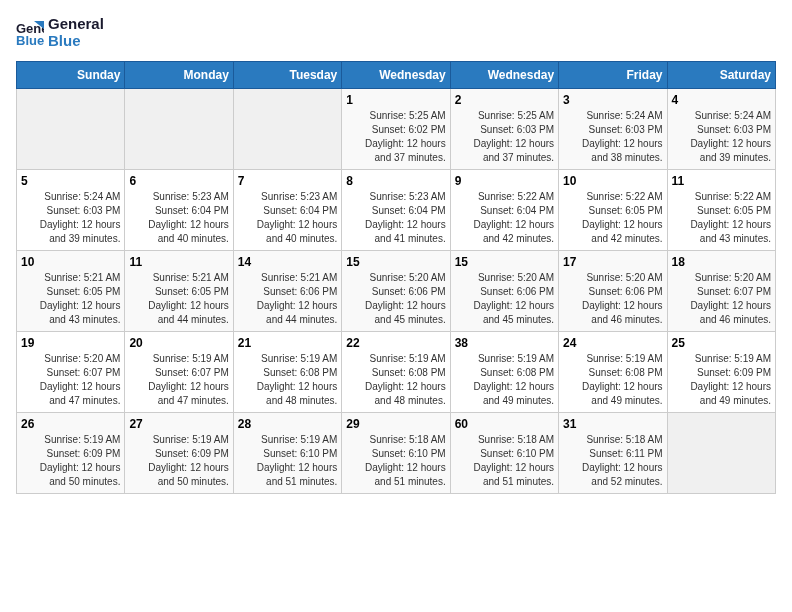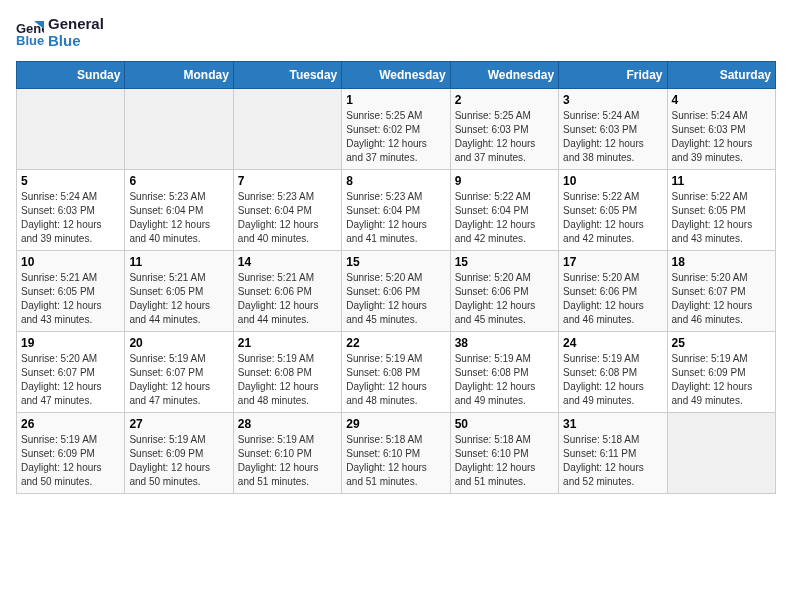--- a/index.html
+++ b/index.html
@@ -65,20 +65,21 @@
     .day-num {
       font-weight: bold;
       font-size: 12px;
       margin-bottom: 2px;
       display: block;
     }
     .day-info {
       color: #333;
       font-size: 10px;
       line-height: 1.4;
+      text-align: right;
     }
     .empty-cell {
       background: #f0f0f0 !important;
     }
   </style>
 </head>
 <body>
 
 <div class="header">
   <div class="logo">
@@ -320,21 +321,21 @@
 and 51 minutes.</div>
         </td>
         <td>
           <span class="day-num">29</span>
           <div class="day-info" style="white-space: pre-line;">Sunrise: 5:18 AM
 Sunset: 6:10 PM
 Daylight: 12 hours
 and 51 minutes.</div>
         </td>
         <td>
-          <span class="day-num">50</span>
+          <span class="day-num">60</span>
           <div class="day-info" style="white-space: pre-line;">Sunrise: 5:18 AM
 Sunset: 6:10 PM
 Daylight: 12 hours
 and 51 minutes.</div>
         </td>
         <td>
           <span class="day-num">31</span>
           <div class="day-info" style="white-space: pre-line;">Sunrise: 5:18 AM
 Sunset: 6:11 PM
 Daylight: 12 hours

